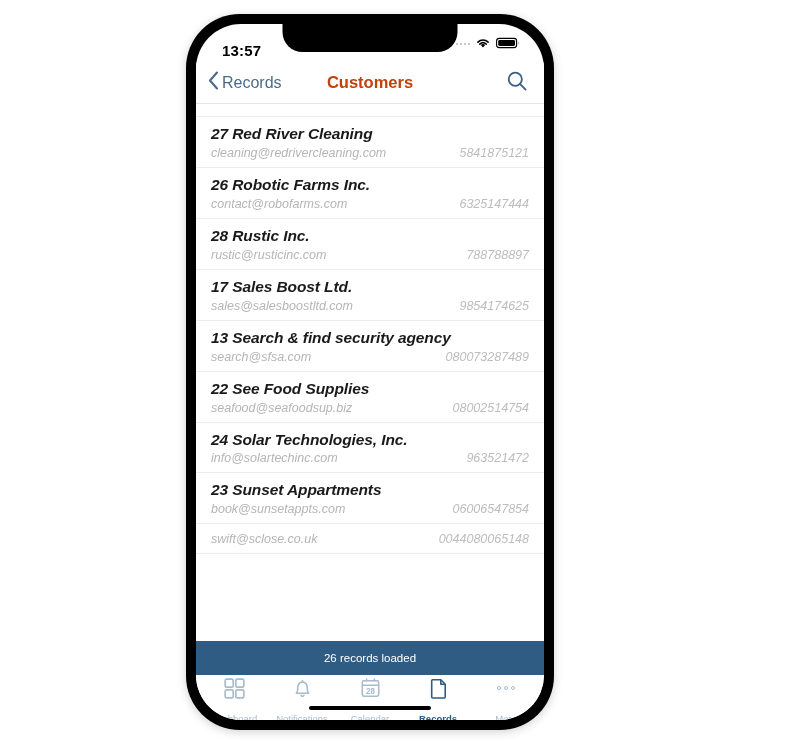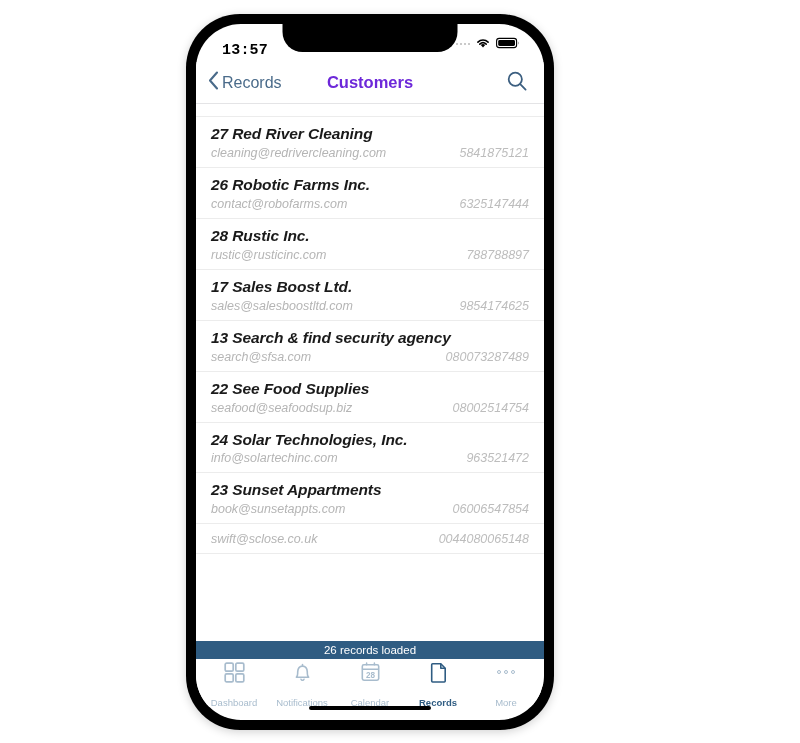--- a/index.html
+++ b/index.html
@@ -58,21 +58,20 @@
     justify-content: space-between;
     padding: 0 24px 0 26px;
     z-index: 10;
   }
   .status-time {
     font-size: 15px;
     font-weight: bold;
     color: #000;
     letter-spacing: 0.2px;
     margin-top: 14px;
-    font-family: Liberation Mono, monospace;
   }
   .status-icons {
     display: flex;
     align-items: center;
     gap: 5px;
     margin-top: 2px;
   }
   .signal-dots { display: flex; align-items: flex-end; gap: 1.5px; }
   .signal-dots i {
     display: block;
@@ -102,21 +101,21 @@
   .nav-back-label {
     font-size: 16px;
     color: #4a6b8a;
   }
   .nav-title {
     position: absolute;
     left: 0; right: 0;
     text-align: center;
     font-size: 16.5px;
     font-weight: bold;
-    color: #6d28d9;
+    color: #c2410c;
     pointer-events: none;
   }
   .nav-search {
     margin-left: auto;
     cursor: pointer;
     display: flex;
     align-items: center;
     z-index: 2;
   }
 
@@ -158,21 +157,21 @@
   }
   .record-phone {
     font-size: 12.5px;
     color: #bdbdbd;
     text-align: right;
     white-space: nowrap;
   }
 
   
   .status-strip {
-    height: 18px;
+    height: 34px;
     background: #2f5c82;
     color: #ffffff;
     font-size: 11.5px;
     display: flex;
     align-items: center;
     justify-content: center;
   }
 
   
   .tab-bar {

